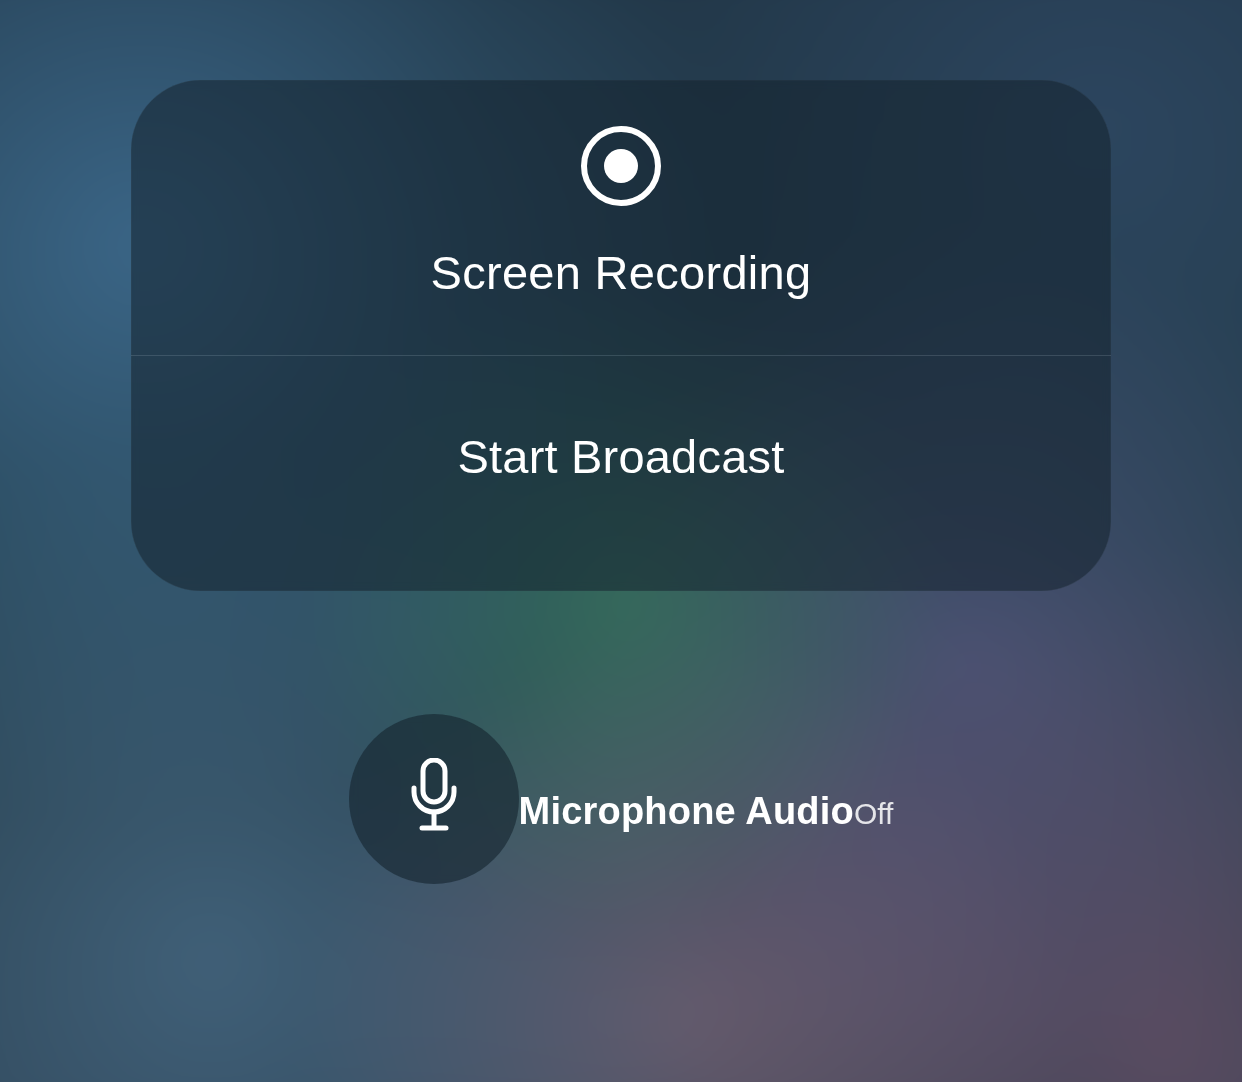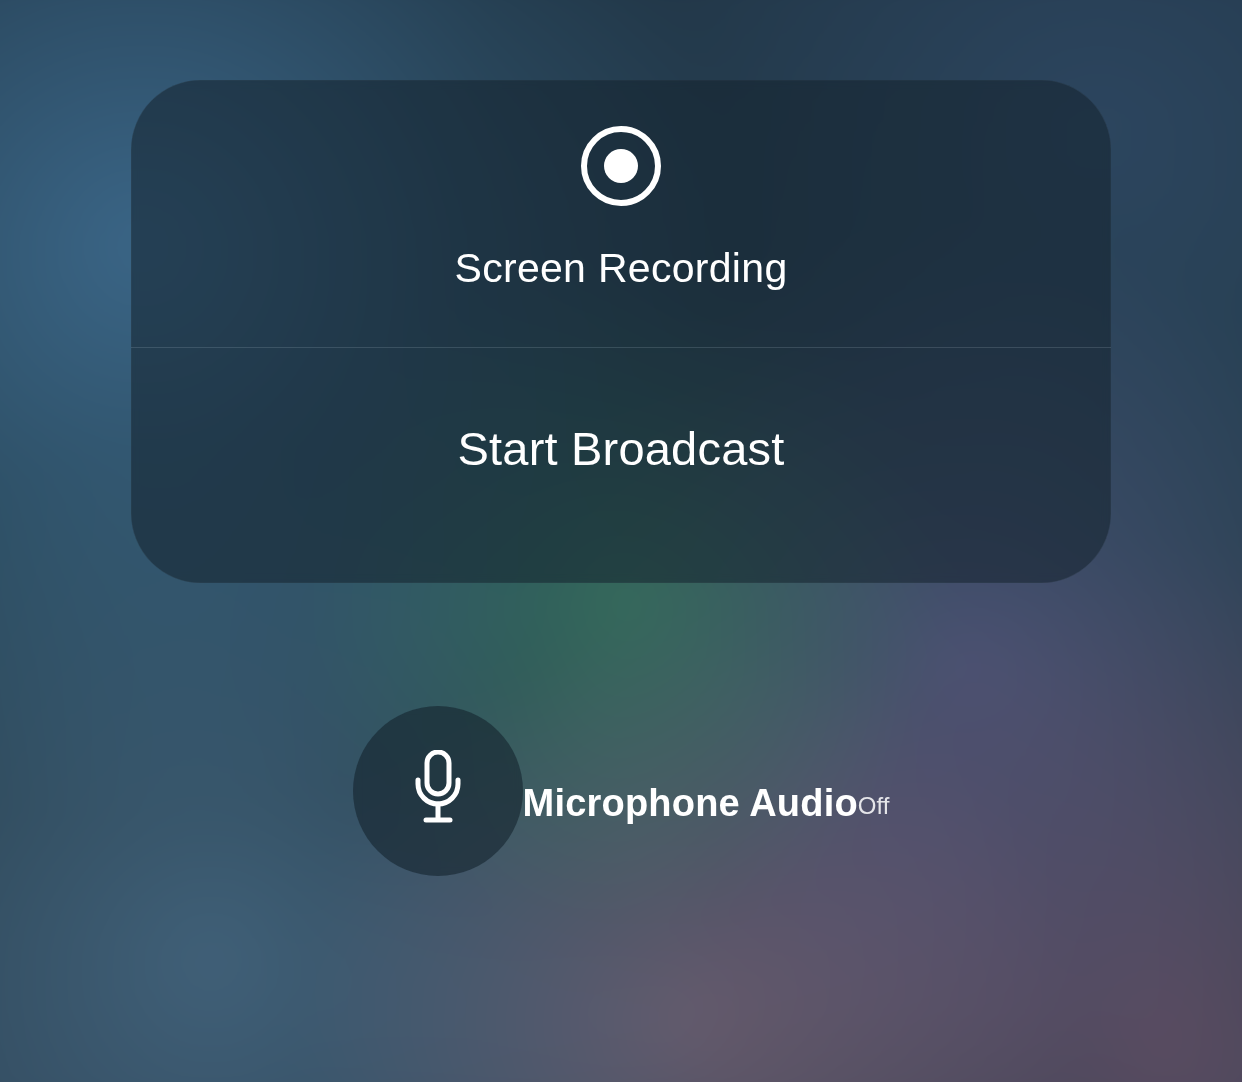--- a/index.html
+++ b/index.html
@@ -62,21 +62,21 @@
     }
     
     .record-icon {
       width: 82px;
       height: 82px;
       margin-bottom: 38px;
     }
     
     .screen-rec-title {
       color: #fff;
-      font-size: 41px;
+      font-size: 47px;
       font-weight: 400;
       letter-spacing: 0.3px;
     }
     
     .panel-bottom {
       display: flex;
       align-items: center;
       justify-content: center;
       height: 235px;
       padding-bottom: 35px;
@@ -115,21 +115,21 @@
     .mic-label {
       color: #fff;
       font-size: 38px;
       font-weight: 600;
       letter-spacing: 0.2px;
       margin-bottom: 6px;
     }
     
     .mic-status {
       color: rgba(255, 255, 255, 0.85);
-      font-size: 24px;
+      font-size: 30px;
       font-weight: 400;
     }
   </style>
 </head>
 <body>
 
 <div class="background"></div>
 
 <div class="content">
 

